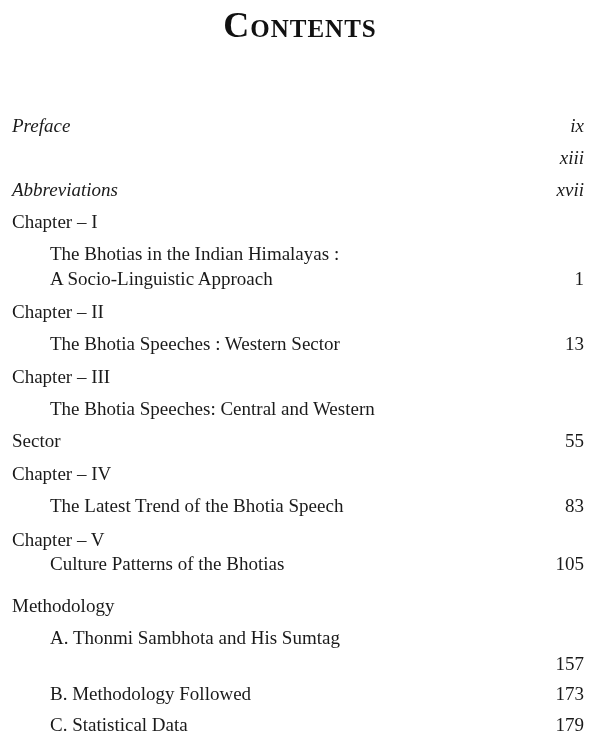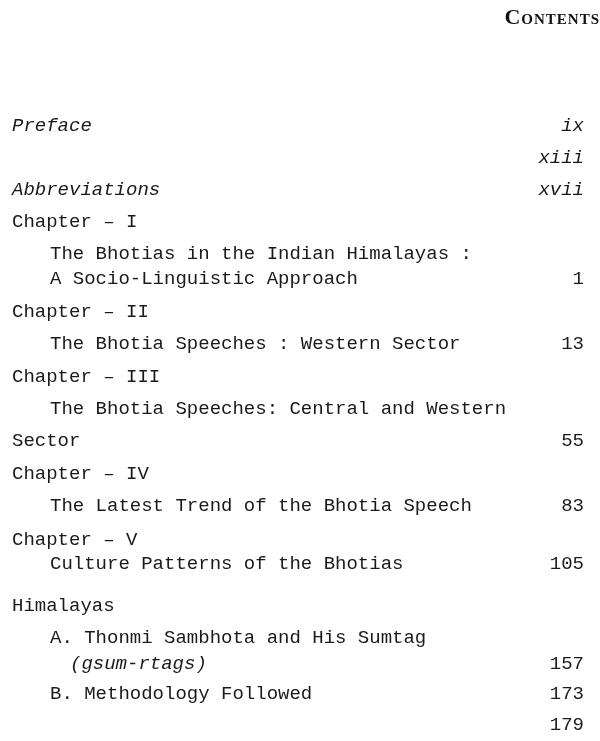--- a/index.html
+++ b/index.html
@@ -13,42 +13,42 @@
       position: relative;
       overflow: hidden;
       font-family: "DejaVu Serif", "Liberation Serif", serif;
       color: #1a1a1a;
     }
     .title {
       position: absolute;
       top: 4px;
       left: 0;
       width: 600px;
-      text-align: right;
+      text-align: center;
       font-family: "Liberation Serif", serif;
       font-weight: bold;
-      font-size: 22px;
+      font-size: 36px;
       font-variant: small-caps;
       letter-spacing: 1px;
       color: #111;
     }
     .toc {
       position: absolute;
       top: 0;
       left: 0;
       width: 600px;
     }
     .row {
       position: absolute;
       left: 0;
       width: 600px;
       height: 28px;
       font-size: 19px;
       line-height: 28px;
-      font-family: Liberation Mono, monospace;
+      font-family: Liberation Serif, serif;
     }
     .row .label {
       position: absolute;
       white-space: nowrap;
     }
     .row .page {
       position: absolute;
       right: 16px;
       white-space: nowrap;
     }
@@ -116,30 +116,30 @@
 
   <div class="row" style="top:526px;">
     <span class="label l0">Chapter – V</span>
   </div>
   <div class="row" style="top:550px;">
     <span class="label l1">Culture Patterns of the Bhotias</span>
     <span class="page">105</span>
   </div>
 
   <div class="row" style="top:592px;">
-    <span class="label l0">Himalayas</span>
+    <span class="label l0">Methodology</span>
   </div>
   <div class="row" style="top:624px;">
     <span class="label l1">A. Thonmi Sambhota and His Sumtag</span>
   </div>
   <div class="row" style="top:650px;">
-    <span class="label l2 italic">(gsum-rtags)</span>
     <span class="page">157</span>
   </div>
   <div class="row" style="top:680px;">
     <span class="label l1">B. Methodology Followed</span>
     <span class="page">173</span>
   </div>
   <div class="row" style="top:711px;">
+    <span class="label l1">C. Statistical Data</span>
     <span class="page">179</span>
   </div>
 
 </div>
 
 </body></html>

